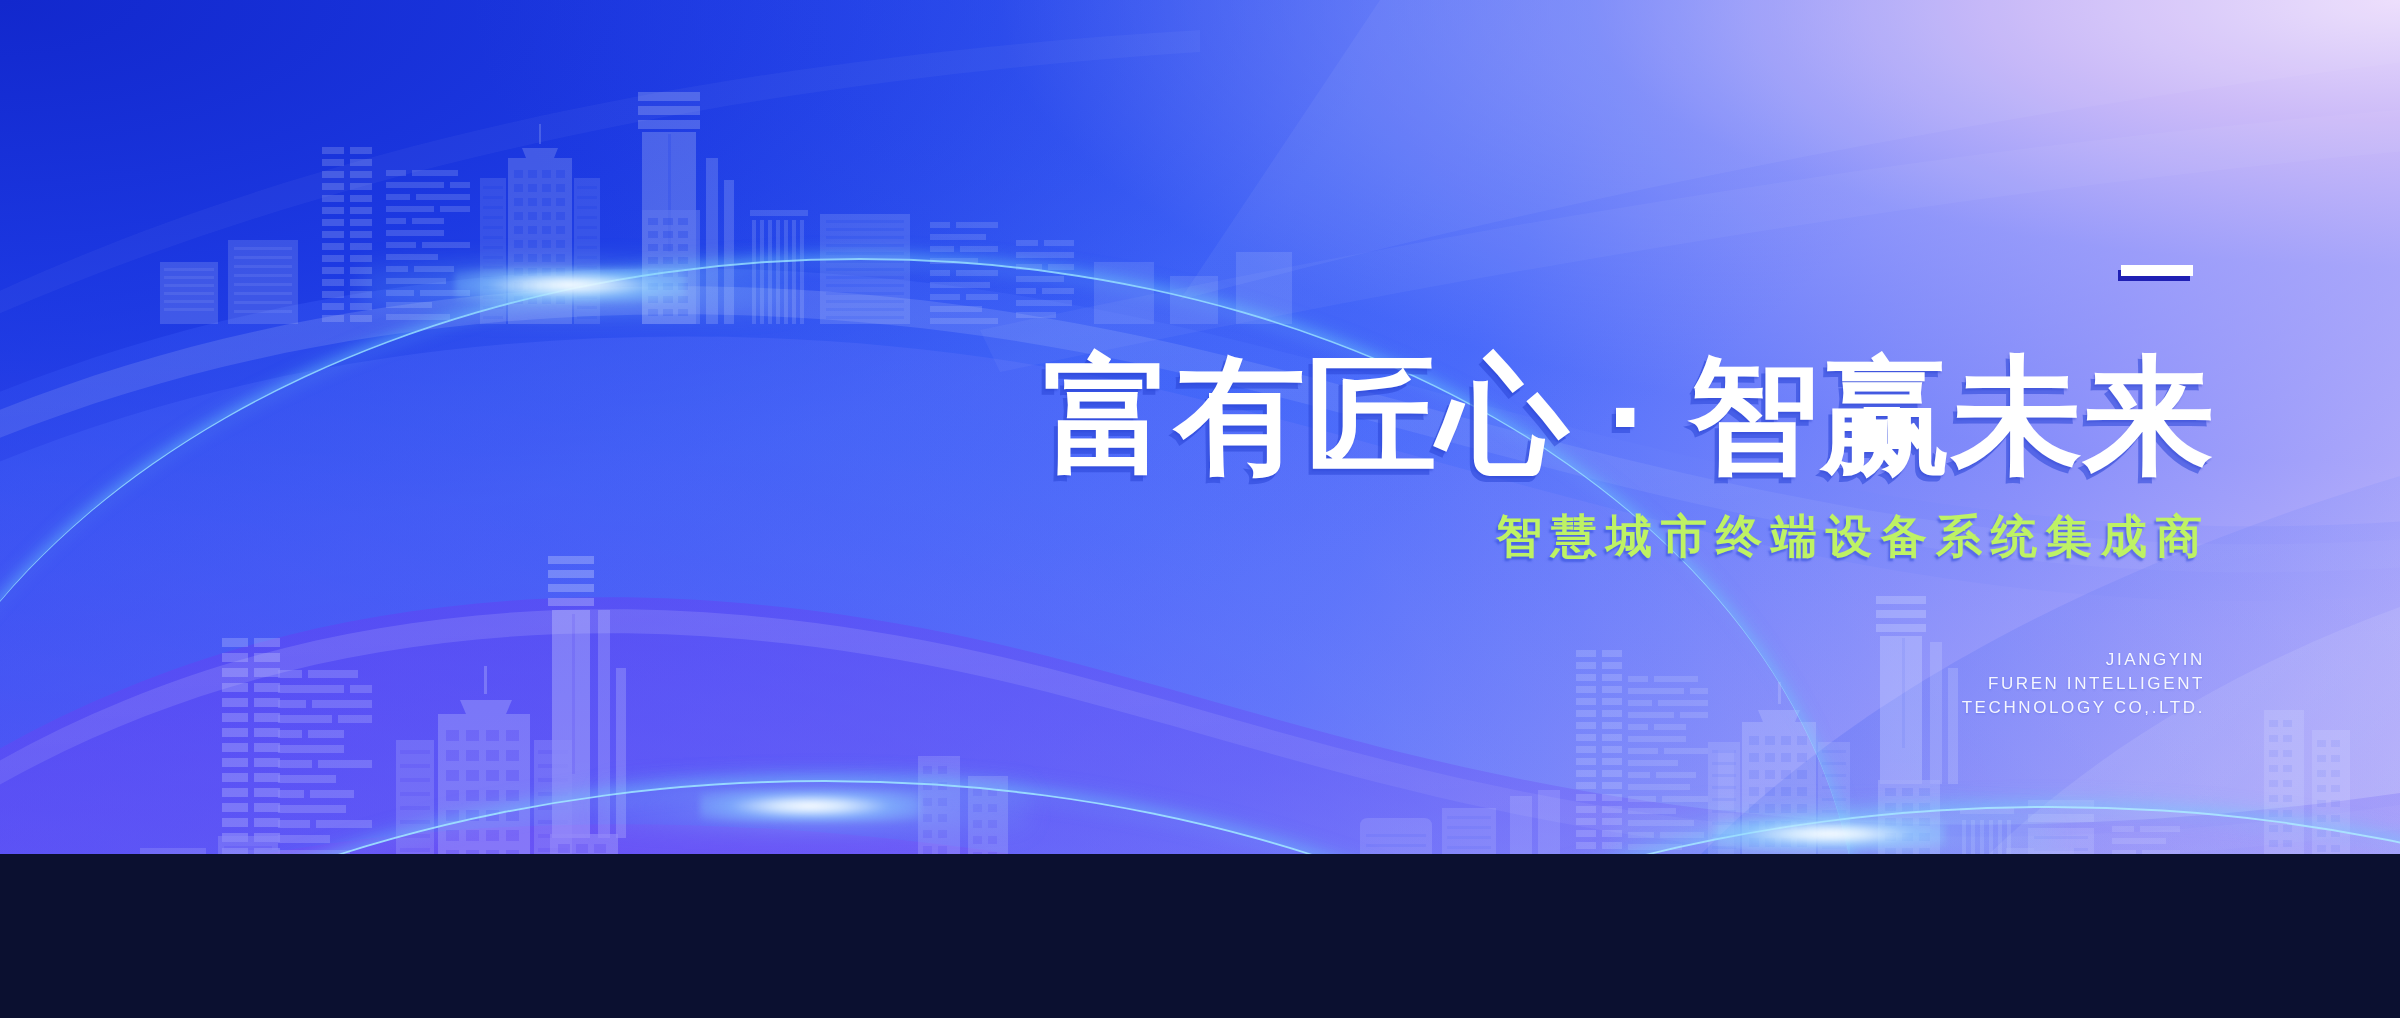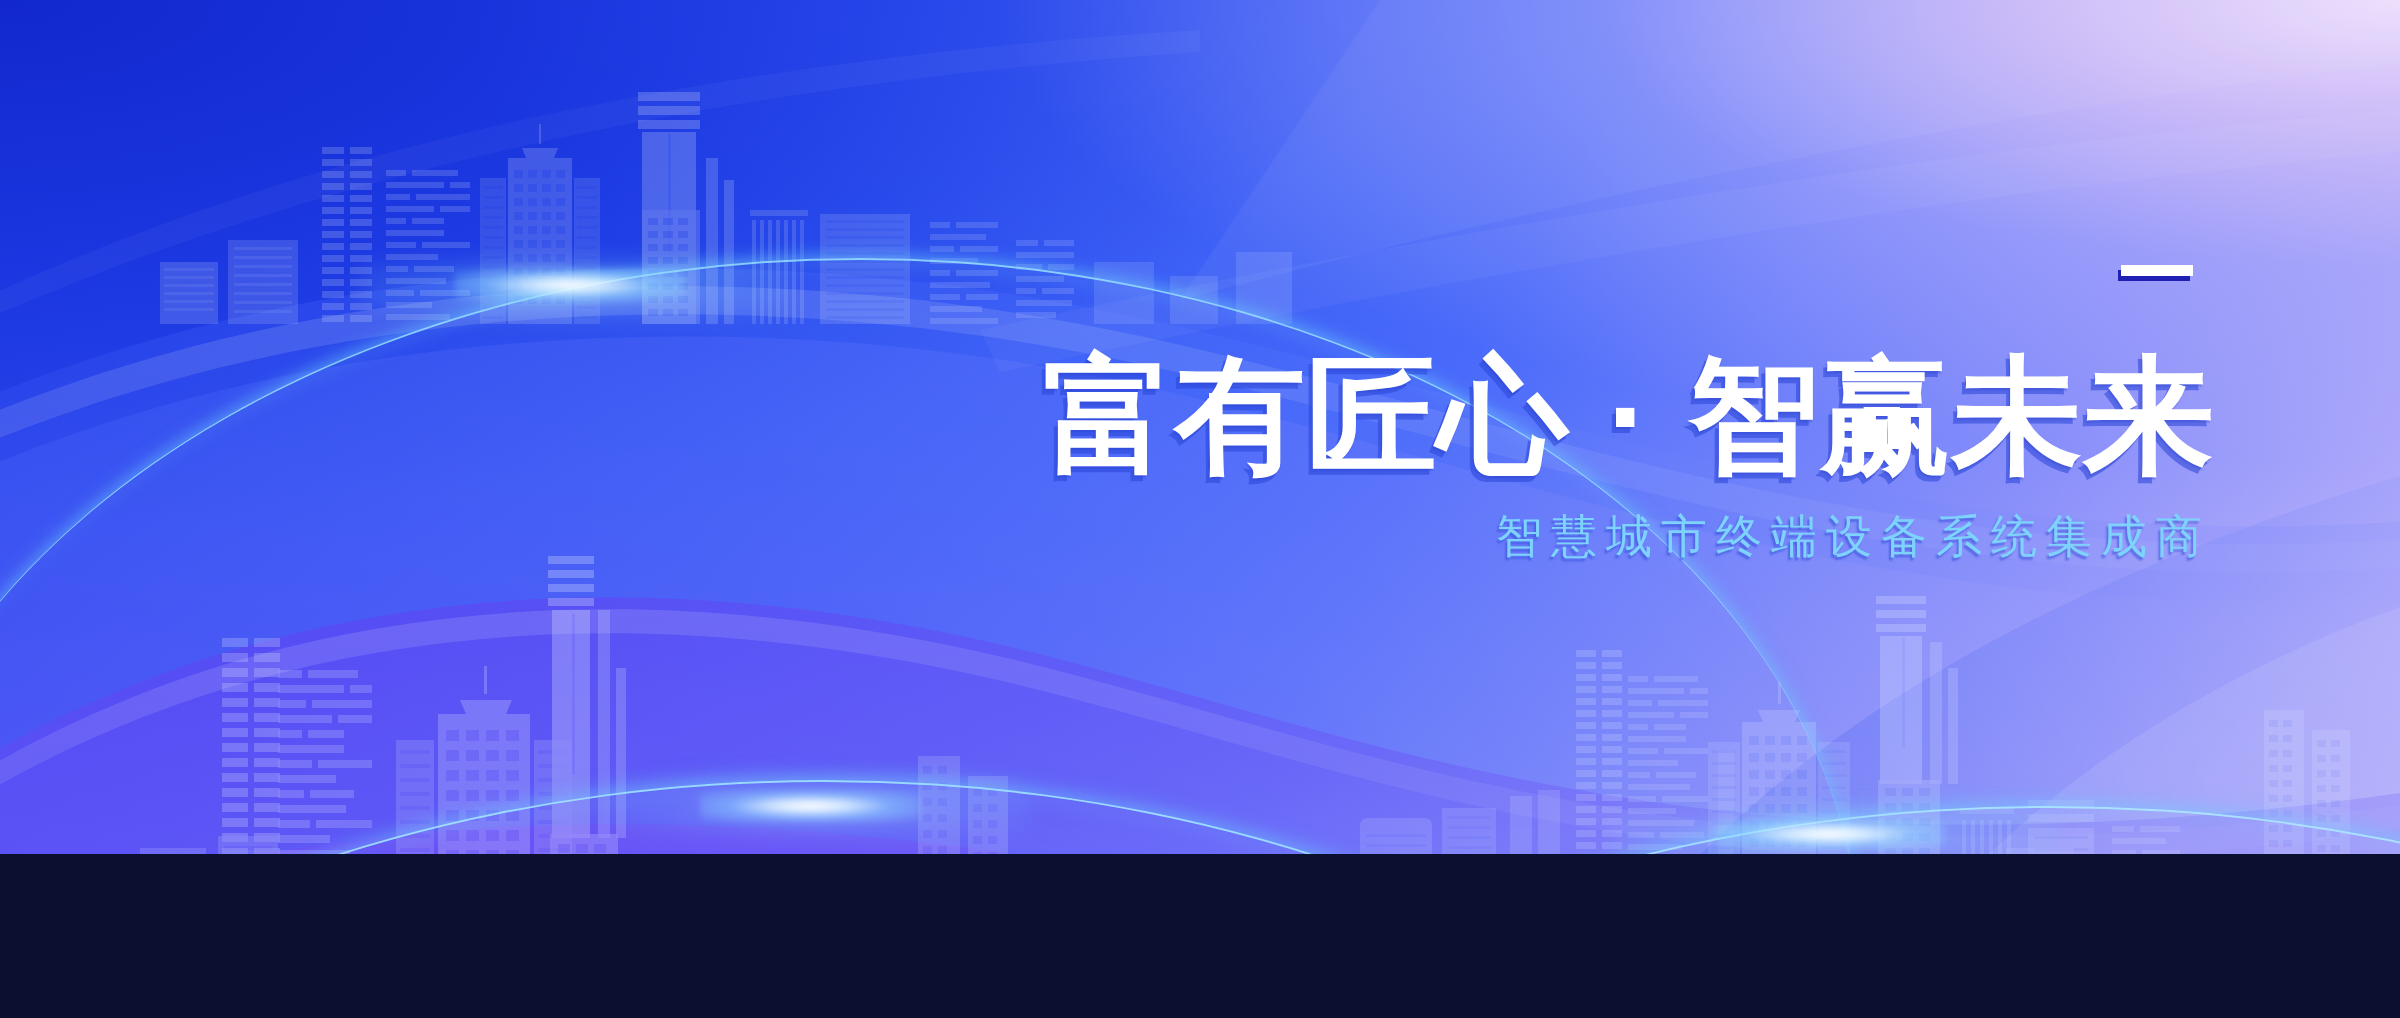--- a/index.html
+++ b/index.html
@@ -160,23 +160,23 @@
     line-height:1.0;
     letter-spacing:1px;
     white-space:nowrap;
     text-shadow:-4px 6px 0 rgba(42,70,215,.55), -1px 2px 2px rgba(30,50,190,.35);
     transform:scaleX(1.02);
     transform-origin:right center;
   }
 
   .subline{
     margin-top:26px;
-    color:#7dd3fc;
+    color:#bef264;
     font-size:46px;
-    font-weight:400;
+    font-weight:700;
     letter-spacing:9px;
     white-space:nowrap;
     text-shadow:-2px 3px 2px rgba(45,75,215,.55);
     padding-right:4px;
   }
 
   .company{
     position:absolute;
     right:195px; top:648px;
     text-align:right;
@@ -1353,14 +1353,19 @@
     <div class="hot3b"></div>
     <div class="hot3"></div>
   </div>
 
   <div class="copy">
     <div class="dash"></div>
     <div class="headline">富有匠心 · 智赢未来</div>
     <div class="subline">智慧城市终端设备系统集成商</div>
   </div>
 
+  <div class="company">
+    <div>JIANGYIN</div>
+    <div>FUREN INTELLIGENT</div>
+    <div>TECHNOLOGY CO,.LTD.</div>
+  </div>
 
 </div>
 
 </body></html>

